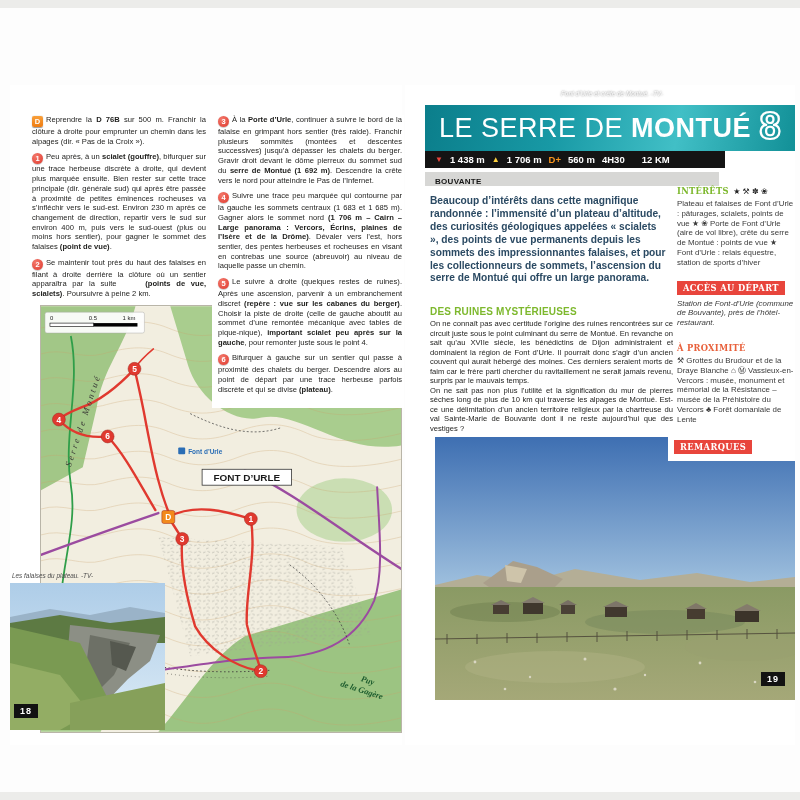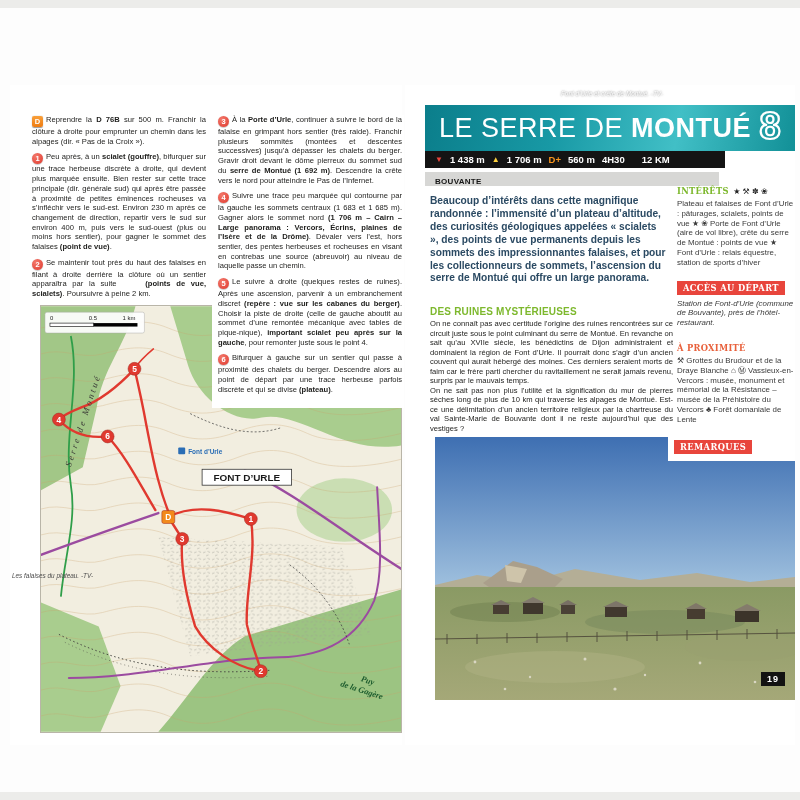--- a/index.html
+++ b/index.html
@@ -186,20 +186,40 @@
     </div>
   <div class="col" id="col2">
       <div class="step"><span class="marker">3</span><span>À la </span><span style="font-weight: bold;">Porte d’Urle</span><span>, continuer à suivre le bord de la falaise en grimpant hors sentier (très raide). Franchir plusieurs sommités (montées et descentes successives) jusqu’à dépasser les chalets du berger. Gravir droit devant le dôme pierreux du sommet sud du </span><span style="font-weight: bold;">serre de Montué (1 692 m)</span><span>. Descendre la crête vers le nord pour atteindre le Pas de l’Infernet.</span></div>
       <div class="step"><span class="marker">4</span><span>Suivre une trace peu marquée qui contourne par la gauche les sommets centraux (1 683 et 1 685 m). Gagner alors le sommet nord </span><span style="font-weight: bold;">(1 706 m – Cairn – Large panorama : Vercors, Écrins, plaines de l’Isère et de la Drôme)</span><span>. Dévaler vers l’est, hors sentier, des pentes herbeuses et rocheuses en visant en contrebas une source (abreuvoir) au niveau de laquelle passe un chemin.</span></div>
       <div class="step"><span class="marker">5</span><span>Le suivre à droite (quelques restes de ruines). Après une ascension, parvenir à un embranchement discret </span><span style="font-weight: bold;">(repère : vue sur les cabanes du berger)</span><span>. Choisir la piste de droite (celle de gauche aboutit au sommet d’une remontée mécanique avec tables de pique-nique), </span><span style="font-weight: bold;">important scialet peu après sur la gauche</span><span>, pour remonter juste sous le point 4.</span></div>
       <div class="step"><span class="marker">6</span><span>Bifurquer à gauche sur un sentier qui passe à proximité des chalets du berger. Descendre alors au point de départ par une trace herbeuse parfois discrète et qui se divise </span><span style="font-weight: bold;">(plateau)</span><span>.</span></div>
     </div>
 
   <div id="left-caption" class="caption">Les falaises du plateau. -TV-</div>
 
+  <div class="photo" id="left-photo">
+    <svg width="155" height="147" viewBox="0 0 155 147">
+      <defs>
+        <linearGradient id="sky1" x1="0" y1="0" x2="0" y2="1">
+          <stop offset="0" stop-color="#aecde8"></stop>
+            <stop offset="1" stop-color="#dcebf6"></stop>
+        </linearGradient>
+      </defs>
+      <rect width="155" height="147" fill="url(#sky1)"></rect>
+      <path d="M0,34 L40,26 L80,32 L120,24 L155,30 L155,44 L0,44 Z" fill="#9ab3c8"></path>
+      <path d="M0,40 L50,32 L100,40 L155,34 L155,60 L0,60 Z" fill="#5d7a43"></path>
+      <path d="M60,42 L150,52 L140,78 L118,96 L95,120 L70,96 L58,66 Z" fill="#8c8f85"></path>
+      <path d="M80,52 L120,60 L104,92 L88,108 L76,84 Z" fill="#6d7066"></path>
+      <path d="M100,58 L126,64 L116,88 L102,82 Z" fill="#55584f"></path>
+      <path d="M0,44 L70,60 L100,120 L70,147 L0,147 Z" fill="#7a9a52"></path>
+      <path d="M0,80 L50,92 L80,130 L50,147 L0,147 Z" fill="#93ad64"></path>
+      <path d="M60,120 L155,100 L155,147 L60,147 Z" fill="#86a05a"></path>
+    </svg>
+    <span class="page-badge" id="badge-18">18</span>
+  </div>
 </div>
 
 <div id="right-page" class="page">
 
   <div class="route-header">
     <div class="route-title"><span>LE SERRE DE </span><b>MONTUÉ</b></div>
     <div class="route-number">
       <svg width="34" height="46" viewBox="0 0 34 46">
         <text x="17" y="36" font-size="38" font-weight="bold" text-anchor="middle" fill="none" stroke="#fff" stroke-width="2.2" font-family="Liberation Sans, sans-serif">8</text>
       </svg>

